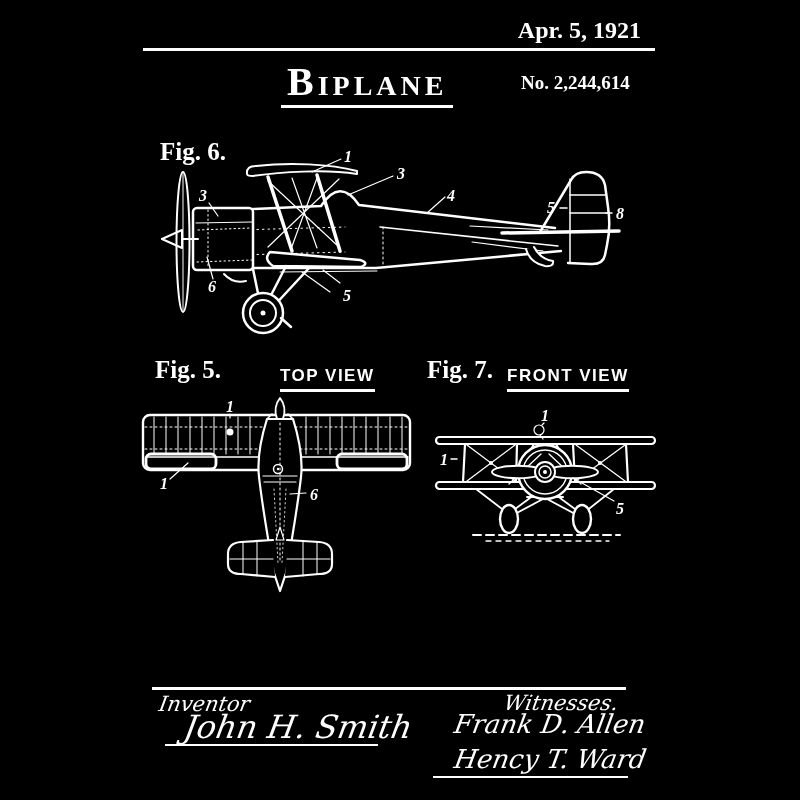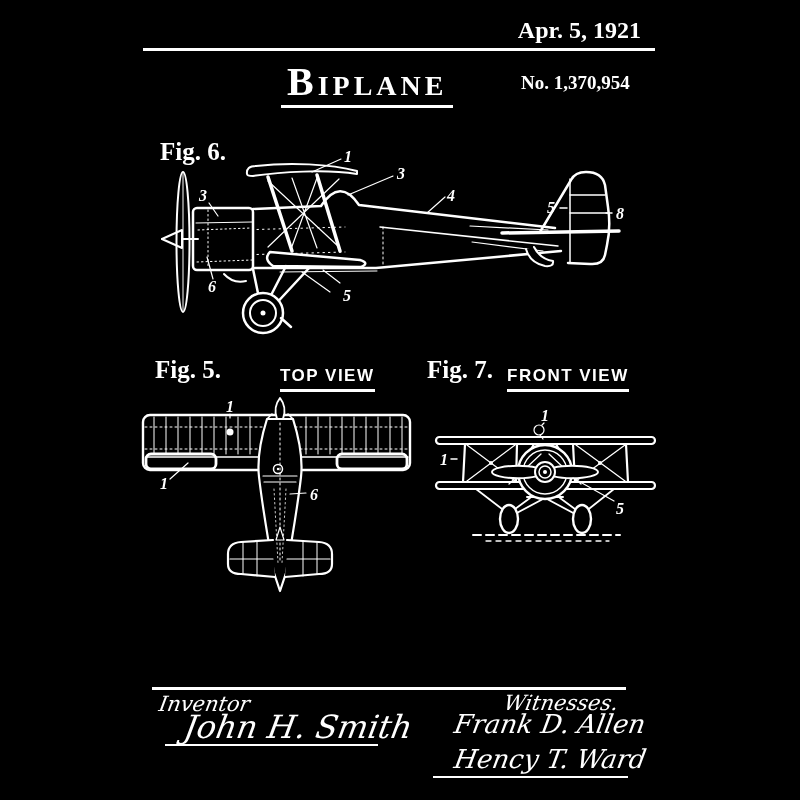--- a/index.html
+++ b/index.html
@@ -27,21 +27,21 @@
            font-size:16px;fill:#ffffff;}
 </style>
 </head>
 <body>
 
 <div class="poster">
 
   <div class="abs hdr-date">Apr. 5, 1921</div>
   <div class="abs rule" style="left:143px;top:48px;width:512px;"></div>
   <div class="abs title sc">Biplane</div>
-  <div class="abs number">No. 1,370,954</div>
+  <div class="abs number">No. 2,244,614</div>
 
   <div class="abs figlabel" style="left:160px;top:138px;">Fig. 6.</div>
   <div class="abs figlabel" style="left:155px;top:356px;">Fig. 5.</div>
   <div class="abs viewlabel" style="left:240px;top:366px;margin-left:40px;">TOP VIEW</div>
   <div class="abs figlabel" style="left:427px;top:356px;">Fig. 7.</div>
   <div class="abs viewlabel" style="left:507px;top:366px;">FRONT VIEW</div>
 
   <svg style="left:140px;top:135px;" width="520" height="215" viewBox="0 0 520 215">
     <g>
       <path class="ln" stroke-width="2.5" d="M113,74 L181,71 Q200,42 219,70 L415,93"></path>

